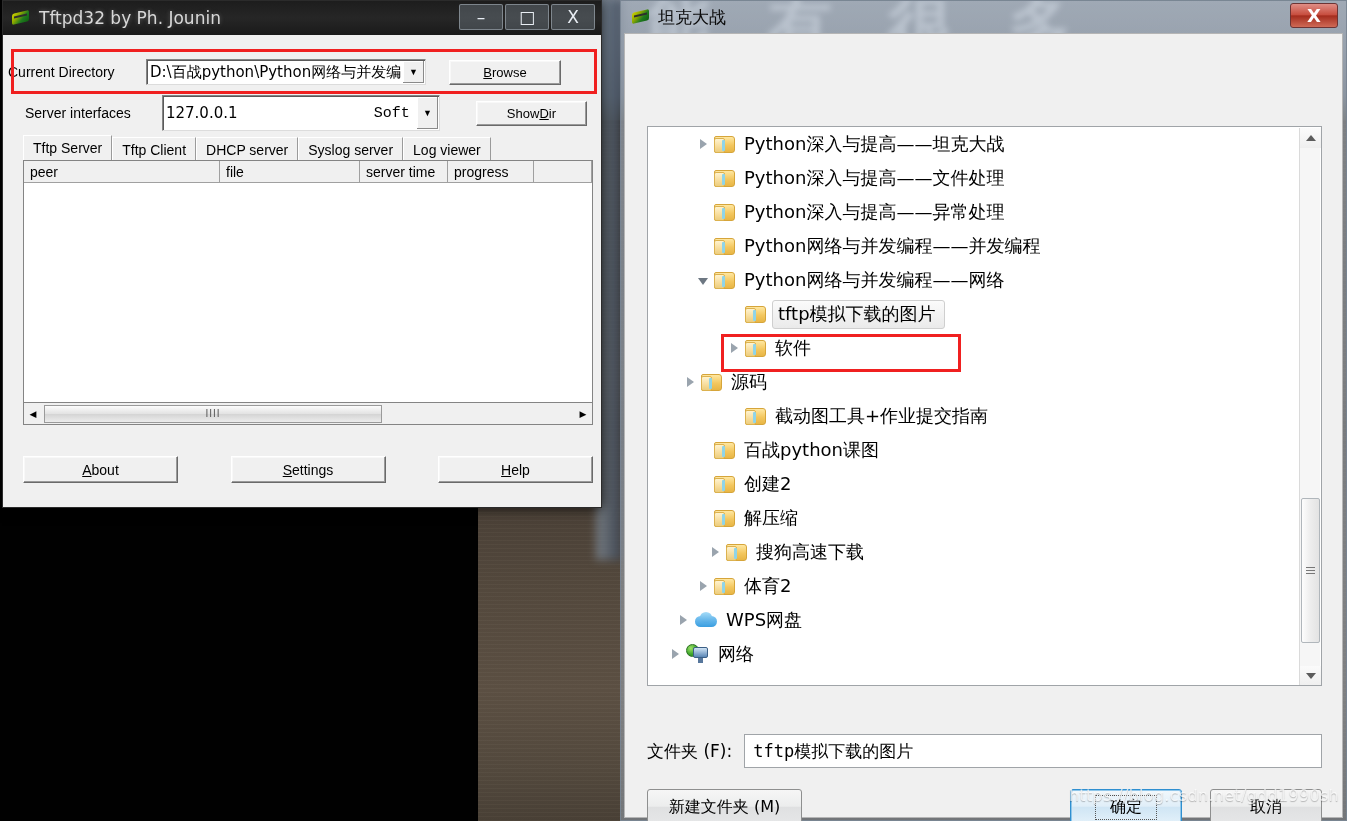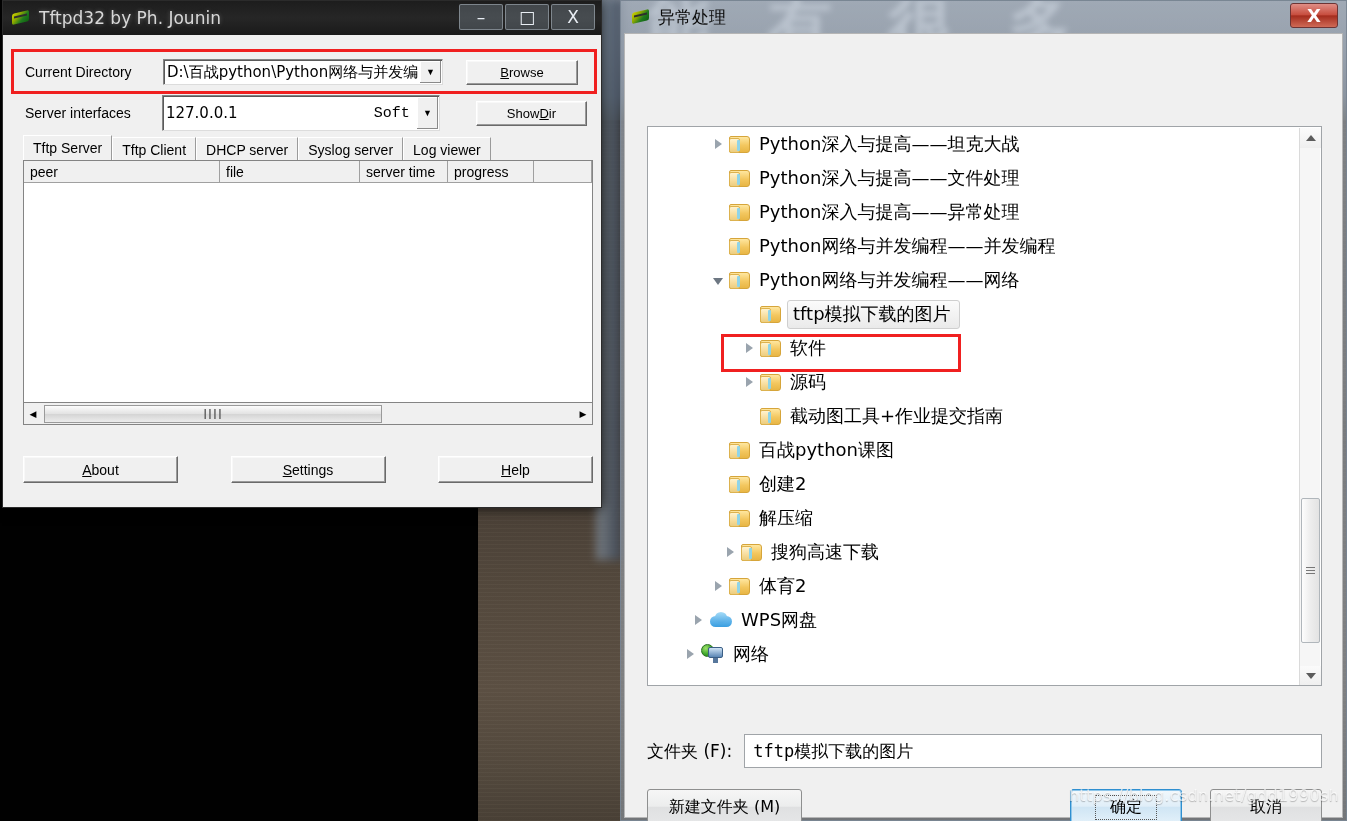--- a/index.html
+++ b/index.html
@@ -135,21 +135,21 @@
   }
   #hscroll{
     position:absolute;left:20px;top:402px;width:570px;height:22px;
     background:#f0f0f0;border-left:1px solid #848484;border-right:1px solid #848484;
     border-bottom:1px solid #848484;box-sizing:border-box;display:flex;align-items:center;
   }
   .hs-arrow{width:18px;height:20px;display:flex;align-items:center;justify-content:center;font-size:9px;}
   .hs-thumb{
     height:18px;margin:8px 2px;border:1px solid #9a9a9a;
     background:linear-gradient(180deg,#fcfcfc,#e2e2e2 50%,#d4d4d4 51%,#ececec);
-    display:flex;align-items:center;justify-content:center;font-size:14px;letter-spacing:1px;color:#555;
+    display:flex;align-items:center;justify-content:center;font-size:10px;letter-spacing:1px;color:#555;
     box-sizing:border-box;
   }
   #tftp-bottom{position:absolute;left:20px;top:455px;width:570px;height:30px;display:flex;justify-content:space-between;}
   #tftp-bottom .w95-btn{width:155px;height:27px;font-size:14px;}
 
   
   #bff{
     position:absolute;left:620px;top:0;width:727px;height:821px;
     box-sizing:border-box;
     background:linear-gradient(180deg,rgba(190,200,212,.55),rgba(150,162,176,.55));
@@ -170,21 +170,21 @@
   #bff-client{
     position:absolute;left:3px;top:32px;width:719px;height:785px;
     background:#f0f0f0;border:1px solid #b5b5b5;box-sizing:border-box;
   }
   #tree-box{
     position:absolute;left:22px;top:92px;width:675px;height:560px;
     background:#fff;border:1px solid #a0a4a8;box-sizing:border-box;overflow:hidden;
   }
   #tree-items{position:absolute;left:0;top:0;width:640px;}
   .tnode{height:34px;display:flex;align-items:center;font-size:18px;color:#000;
-         font-family:"DejaVu Sans",sans-serif;white-space:nowrap;margin-left:15px;}
+         font-family:"DejaVu Sans",sans-serif;white-space:nowrap;}
   .twist{width:22px;display:flex;align-items:center;justify-content:center;flex:none;}
   .twist-closed{
     width:0;height:0;border-left:7px solid #9aa4ae;border-top:5px solid transparent;border-bottom:5px solid transparent;
   }
   .twist-open{
     width:0;height:0;border-top:7px solid #6d7782;border-left:5px solid transparent;border-right:5px solid transparent;
     margin-top:3px;
   }
   .folder-ico{
     width:22px;height:19px;position:relative;flex:none;margin-right:8px;
@@ -295,21 +295,21 @@
     <span id="tftp-title-text">Tftpd32 by Ph. Jounin</span>
     <div id="tftp-winbtns">
       <div class="tftp-wb">–</div>
       <div class="tftp-wb">□</div>
       <div class="tftp-wb">X</div>
     </div>
   </div>
 
   <div id="dir-highlight"></div>
 
-  <div class="field-row" style="left:22px;top:58px;width:562px;height:26px;">
+  <div class="field-row" style="left:5px;top:58px;width:562px;height:26px;">
     <span class="field-label" style="width:138px;">Current Directory</span>
     <div class="combo" style="width:280px;height:26px;">
       <span class="combo-text">D:\百战python\Python网络与并发编</span>
       <span class="combo-arrow">▼</span>
     </div>
     <div class="w95-btn" style="margin-left:23px;width:112px;height:25px;"><u>B</u>rowse</div>
   </div>
 
   <div class="field-row" style="left:22px;top:94px;width:562px;height:36px;align-items:center;">
     <span class="field-label" style="width:138px;">Server interfaces</span>
@@ -350,21 +350,21 @@
     <div class="w95-btn"><u>A</u>bout</div>
     <div class="w95-btn"><u>S</u>ettings</div>
     <div class="w95-btn"><u>H</u>elp</div>
   </div>
 </div>
 
 <div id="bff">
 
   <div id="bff-title">
     <span class="tftp-ico"></span>
-    <span id="bff-title-text">异常处理</span>
+    <span id="bff-title-text">坦克大战</span>
   </div>
   <div id="bff-close">X</div>
 
   <div id="bff-client">
 
     <div id="tree-box">
       <div id="tree-items">
 
         <div class="tnode" style="padding-left:44px;">
           <span class="twist">
@@ -431,21 +431,21 @@
               <i class="twist-closed"></i>
             </span>
           <span class="folder-ico">
               <i class="back"></i>
               <i class="front"></i>
               <i class="tab3"></i>
             </span>
           <span class="lbl">软件</span>
         </div>
 
-        <div class="tnode" style="padding-left:75px;">
+        <div class="tnode" style="padding-left:31px;">
           <span class="twist">
               <i class="twist-closed"></i>
             </span>
           <span class="folder-ico">
               <i class="back"></i>
               <i class="front"></i>
               <i class="tab3"></i>
             </span>
           <span class="lbl">源码</span>
         </div>

